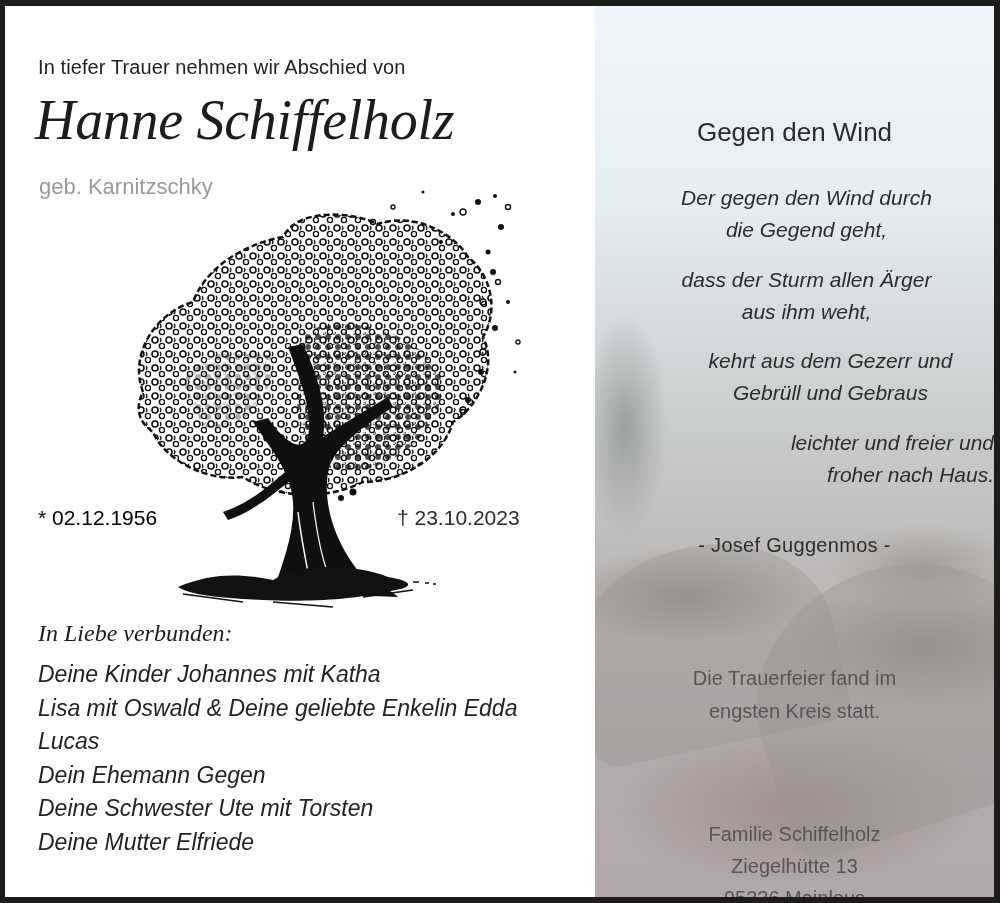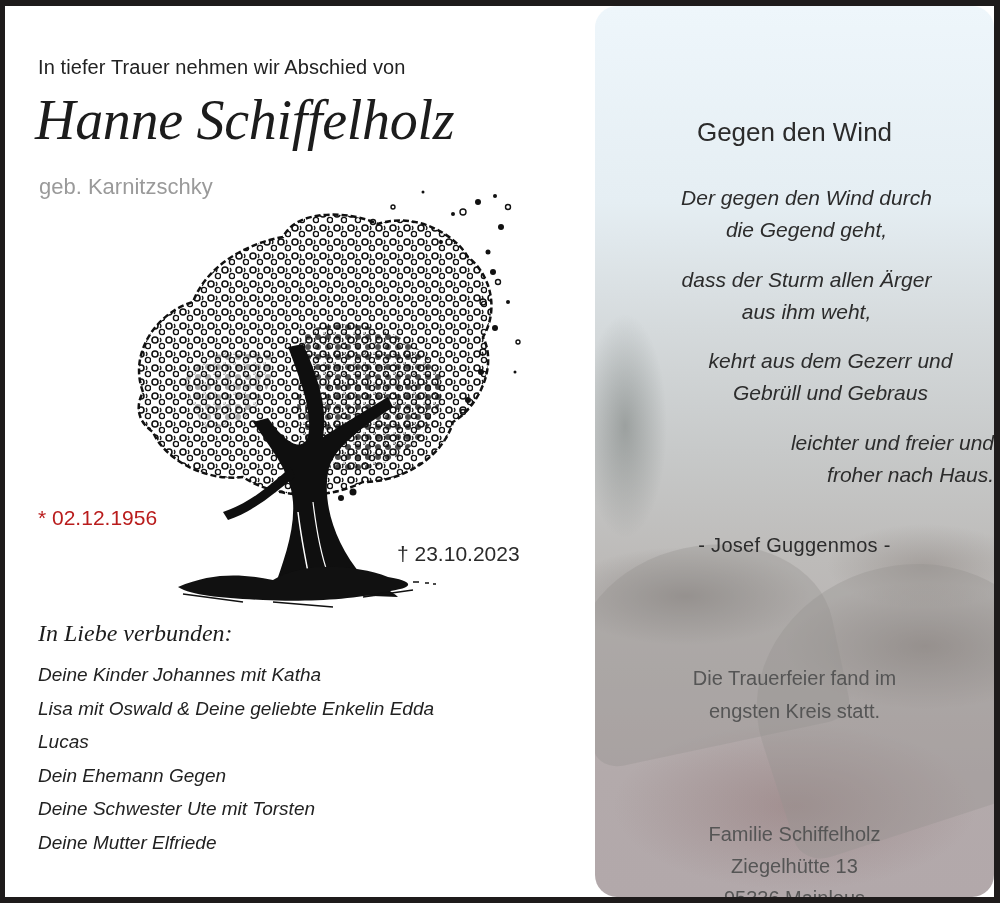--- a/index.html
+++ b/index.html
@@ -14,42 +14,41 @@
     .left { position: absolute; left: 0; top: 0; width: 590px; height: 787px; background: #fff; }
     .right {
       position: absolute; left: 590px; top: 0; width: 399px; height: 891px; overflow: hidden;
       background:
         radial-gradient(ellipse 140px 60px at 330px 560px, rgba(120,110,105,0.35), rgba(120,110,105,0) 70%),
         radial-gradient(ellipse 200px 90px at 330px 640px, rgba(110,100,96,0.45), rgba(110,100,96,0) 70%),
         radial-gradient(ellipse 180px 70px at 90px 590px, rgba(105,98,95,0.45), rgba(105,98,95,0) 70%),
         radial-gradient(ellipse 60px 160px at 30px 420px, rgba(70,78,74,0.35), rgba(70,78,74,0) 70%),
         radial-gradient(ellipse 260px 120px at 200px 800px, rgba(130,95,95,0.35), rgba(130,95,95,0) 70%),
         linear-gradient(180deg, #eef6fb 0%, #e5eef3 22%, #d5dadc 36%, #c7c9c9 50%, #bdbbb9 62%, #b7b2b1 74%, #b3aaab 86%, #b2a8aa 100%);
-      border-radius: 22px;
     }
     .right .rock {
       position: absolute; border-radius: 50% 50% 10% 10%;
       background: rgba(150,145,143,0.35);
     }
 
     .intro { position: absolute; left: 33px; top: 50px; font-size: 20px; color: #222; letter-spacing: 0.1px; font-weight: 300; }
     .name {
       position: absolute; left: 30px; top: 82px; font-family: "Liberation Serif", "DejaVu Serif", serif;
       font-style: italic; font-size: 56px; color: #1c1c1c; letter-spacing: -0.3px; white-space: nowrap;
     }
     .maiden { position: absolute; left: 34px; top: 168px; font-size: 22px; color: #9a9a9a; font-weight: 300; }
     .tree { position: absolute; left: 118px; top: 176px; width: 410px; height: 428px; }
-    .birth { position: absolute; left: 33px; top: 500px; font-size: 21px; color: #b91c1c; }
-    .death { position: absolute; left: 392px; top: 500px; font-size: 21px; color: #2a2a2a; margin-top: 36px; }
+    .birth { position: absolute; left: 33px; top: 500px; font-size: 21px; color: #000000; }
+    .death { position: absolute; left: 392px; top: 500px; font-size: 21px; color: #2a2a2a; }
     .mourners-head {
       position: absolute; left: 33px; top: 614px; font-family: "Liberation Serif", "DejaVu Serif", serif;
       font-style: italic; font-weight: normal; font-size: 24px; color: #1c1c1c;
     }
     .mourners { position: absolute; left: 33px; top: 652px; margin: 0; padding: 0; list-style: none; }
-    .mourners li { font-style: italic; font-size: 19px; color: #222; height: 33.5px; line-height: 33.5px; white-space: nowrap; }
+    .mourners li { font-style: italic; font-size: 23px; color: #222; height: 33.5px; line-height: 33.5px; white-space: nowrap; }
 
     .poem-title { position: absolute; left: 0; width: 399px; top: 111px; text-align: center; font-size: 26px; color: #2b2b2b; }
     .stanza { position: absolute; left: 0; width: 399px; text-align: center; font-style: italic; font-size: 21px; color: #2c2c2c; line-height: 32px; }
     .stanza div { white-space: nowrap; margin-left: 24px; }
     .author { position: absolute; left: 0; width: 399px; top: 528px; text-align: center; font-size: 20px; color: #2c2c2c; letter-spacing: 0.3px; }
     .ceremony { position: absolute; left: 0; width: 399px; top: 656px; text-align: center; font-size: 20px; color: #555; line-height: 33px; }
     .address { position: absolute; left: 0; width: 399px; top: 767px; text-align: center; font-size: 20px; color: #555; line-height: 32px; margin-top: 45px; }
   </style>
 </head>
 <body>

